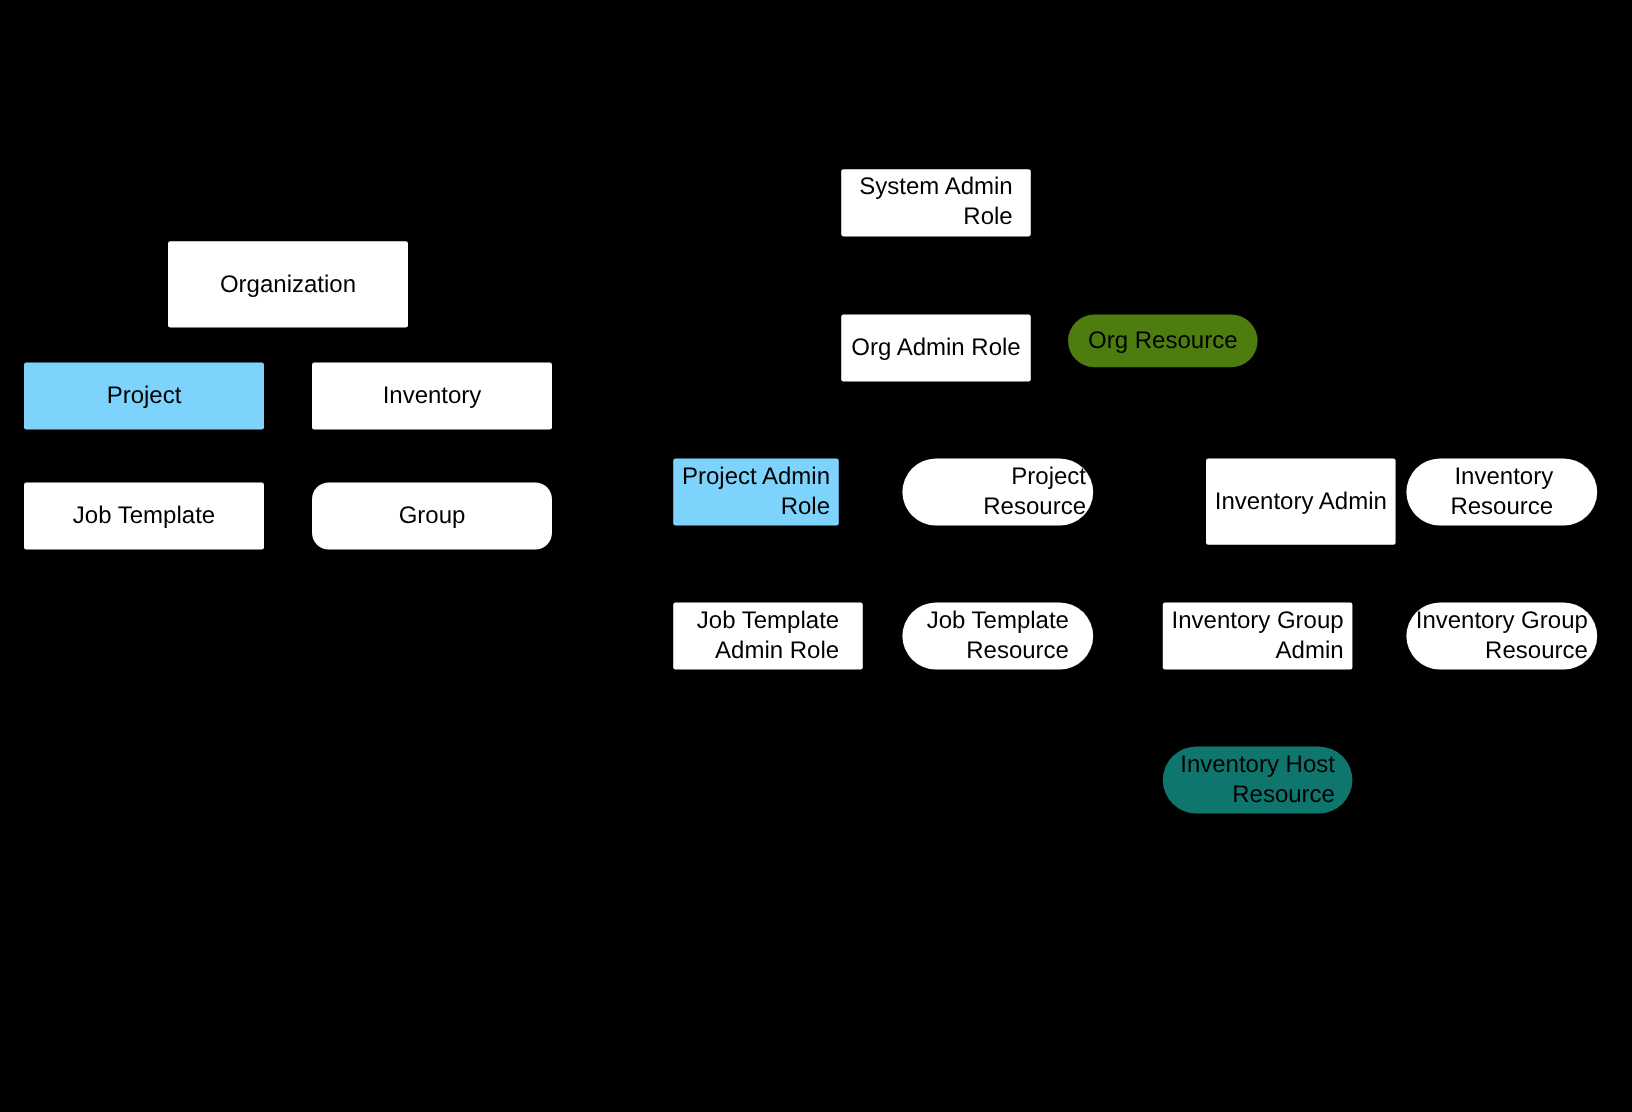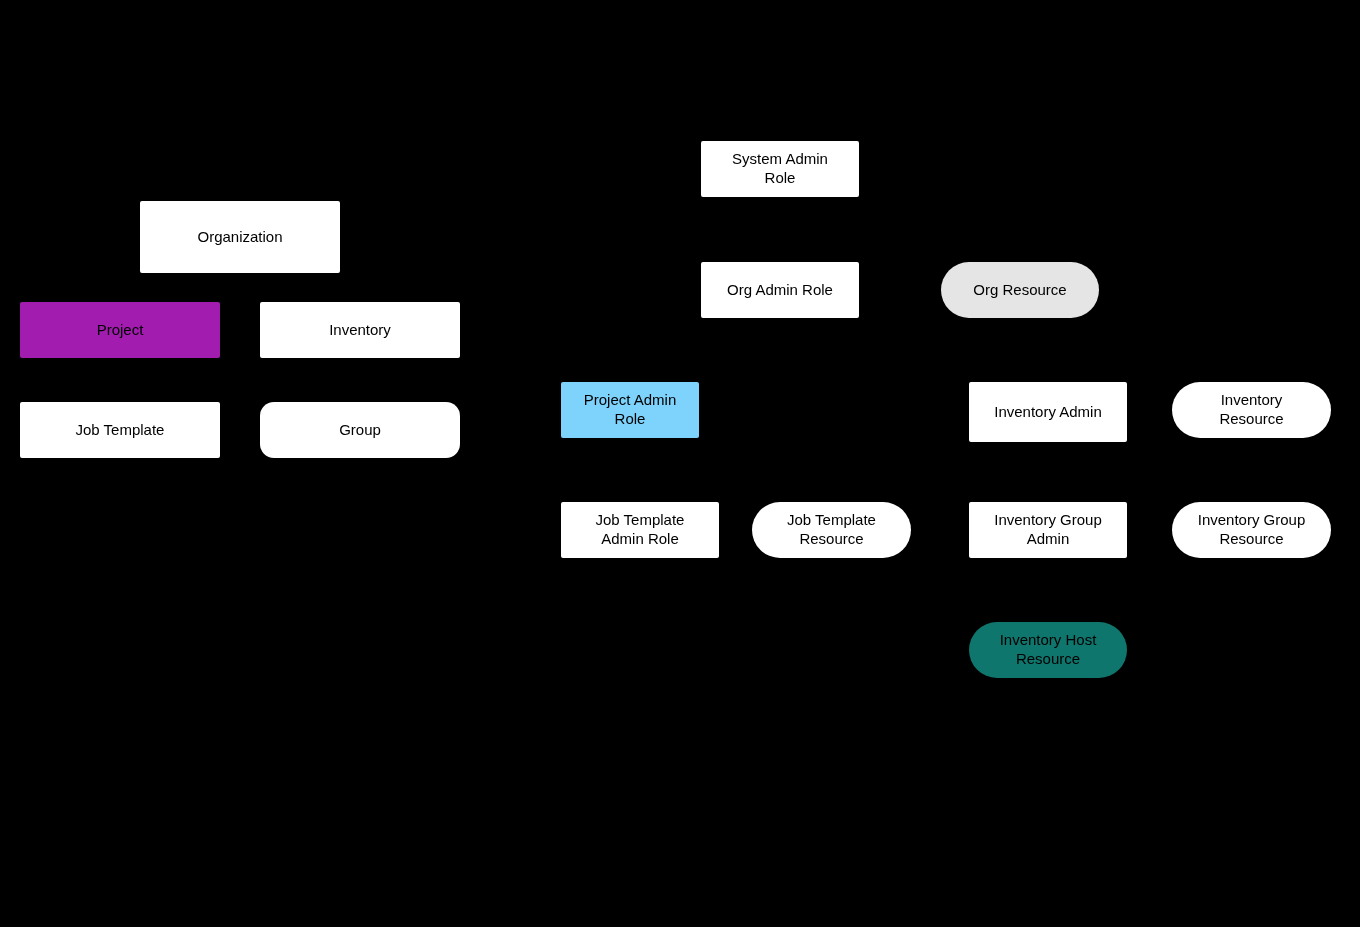--- a/index.html
+++ b/index.html
@@ -15,50 +15,51 @@
     overflow: hidden;
     font-family: "Liberation Sans", sans-serif;
   }
   .node {
     position: absolute;
     background: #ffffff;
     color: #000000;
     display: flex;
     align-items: center;
     justify-content: center;
-    text-align: center;
+    text-align: right;
     line-height: 1.25;
-    font-size: 15px;
+    font-size: 20px;
     box-sizing: border-box;
     padding: 4px 6px;
     white-space: pre-line;
   }
   .rect {
     border-radius: 2px;
   }
   .pill {
     border-radius: 999px;
   }
 </style>
 </head>
 <body>
 
 <div id="canvas" style="background: rgb(0, 0, 0);">
     <div class="node rect" style="left: 140px; top: 201px; width: 200px; height: 72px; background: rgb(255, 255, 255); color: rgb(0, 0, 0);">Organization</div>
-    <div class="node rect" style="left: 20px; top: 302px; width: 200px; height: 56px; background: #a21caf; color: rgb(0, 0, 0);">Project</div>
+    <div class="node rect" style="left: 20px; top: 302px; width: 200px; height: 56px; background: #7dd3fc; color: rgb(0, 0, 0);">Project</div>
     <div class="node rect" style="left: 260px; top: 302px; width: 200px; height: 56px; background: rgb(255, 255, 255); color: rgb(0, 0, 0);">Inventory</div>
     <div class="node rect" style="left: 20px; top: 402px; width: 200px; height: 56px; background: rgb(255, 255, 255); color: rgb(0, 0, 0);">Job Template</div>
     <div class="node rect" style="left: 260px; top: 402px; width: 200px; height: 56px; background: rgb(255, 255, 255); color: rgb(0, 0, 0); border-radius: 14px;">Group</div>
     <div class="node rect" style="left: 701px; top: 141px; width: 158px; height: 56px; background: rgb(255, 255, 255); color: rgb(0, 0, 0);">System Admin
 Role</div>
     <div class="node rect" style="left: 701px; top: 262px; width: 158px; height: 56px; background: rgb(255, 255, 255); color: rgb(0, 0, 0);">Org Admin Role</div>
-    <div class="node pill" style="left: 941px; top: 262px; width: 158px; height: 56px; background: #e5e5e5; color: rgb(0, 0, 0);">Org Resource</div>
+    <div class="node pill" style="left: 890px; top: 262px; width: 158px; height: 44px; background: #4d7c0f; color: rgb(0, 0, 0);">Org Resource</div>
     <div class="node rect" style="left: 561px; top: 382px; width: 138px; height: 56px; background: #7dd3fc; color: rgb(0, 0, 0);">Project Admin
 Role</div>
-    <div class="node rect" style="left: 969px; top: 382px; width: 158px; height: 60px; background: rgb(255, 255, 255); color: rgb(0, 0, 0);">Inventory Admin</div>
+    <div class="node pill" style="left: 752px; top: 382px; width: 159px; height: 56px; background: rgb(255, 255, 255); color: rgb(0, 0, 0);">Project Resource</div>
+    <div class="node rect" style="left: 1005px; top: 382px; width: 158px; height: 72px; background: rgb(255, 255, 255); color: rgb(0, 0, 0);">Inventory Admin</div>
     <div class="node pill" style="left: 1172px; top: 382px; width: 159px; height: 56px; background: rgb(255, 255, 255); color: rgb(0, 0, 0);">Inventory
 Resource</div>
     <div class="node rect" style="left: 561px; top: 502px; width: 158px; height: 56px; background: rgb(255, 255, 255); color: rgb(0, 0, 0);">Job Template
 Admin Role</div>
     <div class="node pill" style="left: 752px; top: 502px; width: 159px; height: 56px; background: rgb(255, 255, 255); color: rgb(0, 0, 0);">Job Template
 Resource</div>
     <div class="node rect" style="left: 969px; top: 502px; width: 158px; height: 56px; background: rgb(255, 255, 255); color: rgb(0, 0, 0);">Inventory Group
 Admin</div>
     <div class="node pill" style="left: 1172px; top: 502px; width: 159px; height: 56px; background: rgb(255, 255, 255); color: rgb(0, 0, 0);">Inventory Group
 Resource</div>

